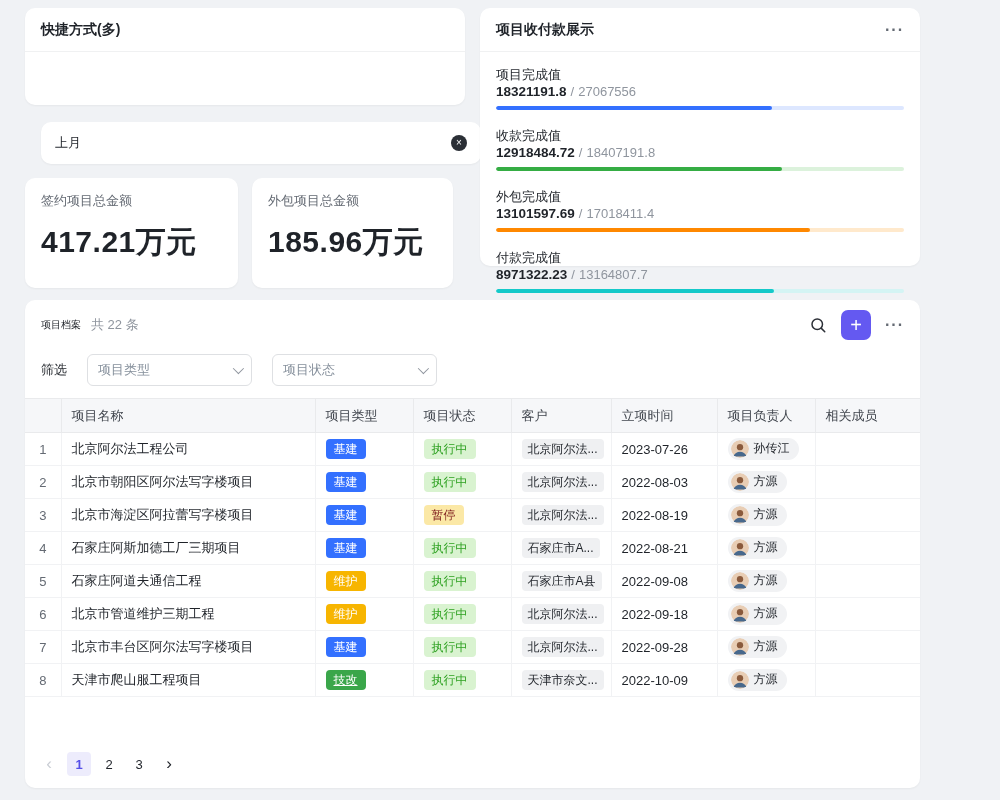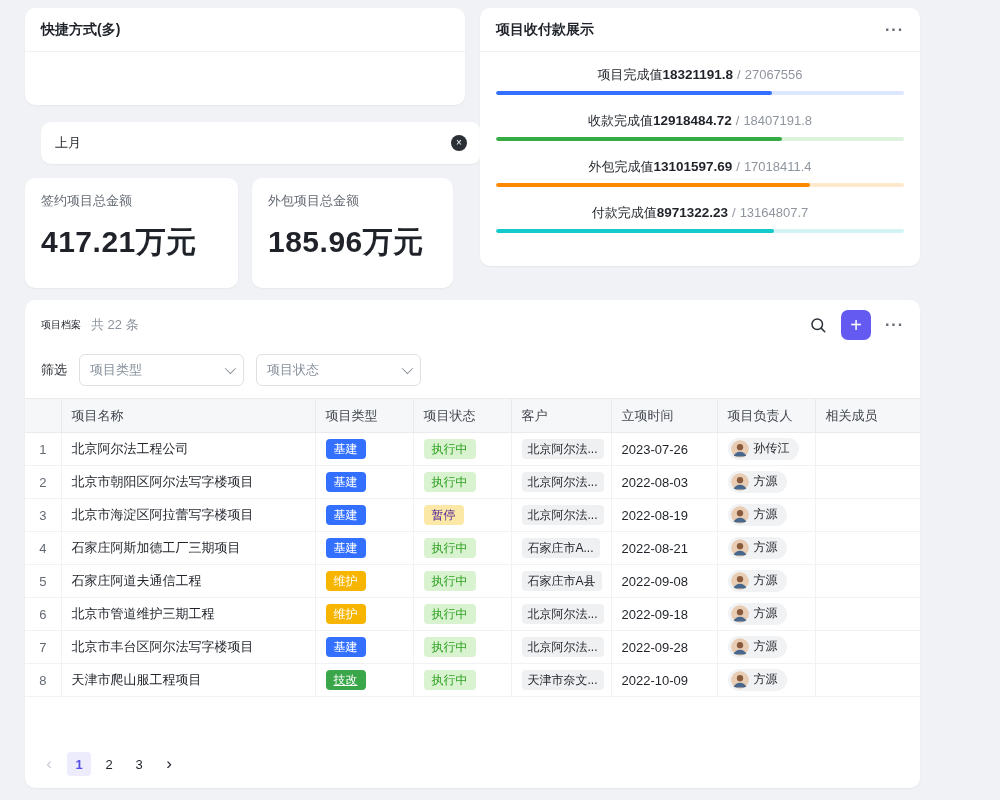--- a/index.html
+++ b/index.html
@@ -22,39 +22,39 @@
   .stat-card { padding:14px 16px; }
   #stat1 { left:25px; top:178px; width:213px; height:110px; }
   #stat2 { left:252px; top:178px; width:201px; height:110px; }
   .stat-label { font-size:13px; color:#646a73; }
   .stat-value { margin-top:12px; font-size:30px; font-weight:700; color:#1f2329; letter-spacing:.5px; }
 
   
   #payments { left:480px; top:8px; width:440px; height:258px; }
   #payments .body { padding:14px 16px 8px; }
   .prow { margin-bottom:17px; }
-  .prow-top { display:flex; align-items:baseline; justify-content:center; font-size:13px; }
+  .prow-top { display:flex; align-items:baseline; justify-content:flex-start; font-size:13px;flex-direction:column; }
   .plabel { color:#1f2329; }
   .pvals { white-space:nowrap; }
   .pvalue { font-weight:700; font-size:13.5px; color:#1f2329; }
   .psep { color:#8f959e; margin:0 4px; }
   .ptotal { color:#8f959e; font-size:13px; }
   .ptrack { height:4px; border-radius:2px; margin-top:7px; overflow:hidden; background:#eef0f3; }
   .pfill { height:100%; border-radius:2px; width:0; }
 
   
   #archive { left:25px; top:300px; width:895px; height:488px; }
   .arch-header { display:flex; align-items:center; height:50px; padding:0 16px; }
   .arch-title { font-size:10px; font-weight:400; }
   .arch-count { margin-left:10px; font-size:13px; color:#8f959e; }
   .arch-tools { margin-left:auto; display:flex; align-items:center; gap:14px; }
   .icon-btn { display:flex; align-items:center; justify-content:center; cursor:pointer; }
   .add-btn { width:30px; height:30px; border-radius:7px; color:#fff; font-size:20px; line-height:28px; text-align:center; cursor:pointer; border:none; }
 
-  .filter-row { display:flex; align-items:center; gap:12px; padding:4px 16px 12px;text-align:right; }
+  .filter-row { display:flex; align-items:center; gap:20px; padding:4px 16px 12px;text-align:right; }
   .filter-label { font-size:13px; color:#1f2329; }
   .select { width:165px; height:32px; border:1px solid #dee0e3; border-radius:6px; display:flex; align-items:center; justify-content:space-between; padding:0 10px; font-size:13px; color:#86909c; background:#fff; cursor:pointer; }
   .chev { width:8px; height:8px; border-right:1.5px solid #8f959e; border-bottom:1.5px solid #8f959e; transform:rotate(45deg) translateY(-2px); }
 
   table.grid { width:100%; border-collapse:collapse; font-size:13px; table-layout:fixed; }
   .grid th { height:34px; background:#f6f7f9; font-weight:400; color:#41464e; text-align:left; padding:0 10px; border-right:1px solid #e9eaec; border-top:1px solid #e9eaec; border-bottom:1px solid #e9eaec; }
   .grid td { height:33px; padding:0 10px; border-right:1px solid #f1f2f4; border-bottom:1px solid #f1f2f4; white-space:nowrap; overflow:hidden; }
   .grid th:last-child, .grid td:last-child { border-right:none; }
   .c-idx { text-align:center !important; color:#646a73; }
   .c-name { color:#1f2329; text-overflow:ellipsis; }
@@ -232,21 +232,21 @@
                 </svg>
                 <span>方源</span>
               </span></td>
           <td></td>
         </tr>
 
         <tr>
           <td class="c-idx">3</td>
           <td class="c-name">北京市海淀区阿拉蕾写字楼项目</td>
           <td><span class="tag" style="background: rgb(51, 112, 255);">基建</span></td>
-          <td><span class="pill" style="background: rgb(251, 232, 166); color: #4c1d95;">暂停</span></td>
+          <td><span class="pill" style="background: rgb(251, 232, 166); color: #7f1d1d;">暂停</span></td>
           <td><span class="chip">北京阿尔法...</span></td>
           <td class="c-date">2022-08-19</td>
           <td><span class="owner">
                 <svg class="avatar" viewBox="0 0 24 24">
                   <circle cx="12" cy="12" r="12" fill="#e8cdb4"></circle>
                   <circle cx="12" cy="9.5" r="4.2" fill="#8a5a3c"></circle>
                   <path d="M3 22c1.6-4.2 5.2-6.3 9-6.3s7.4 2.1 9 6.3z" fill="#47688c"></path>
                 </svg>
                 <span>方源</span>
               </span></td>

